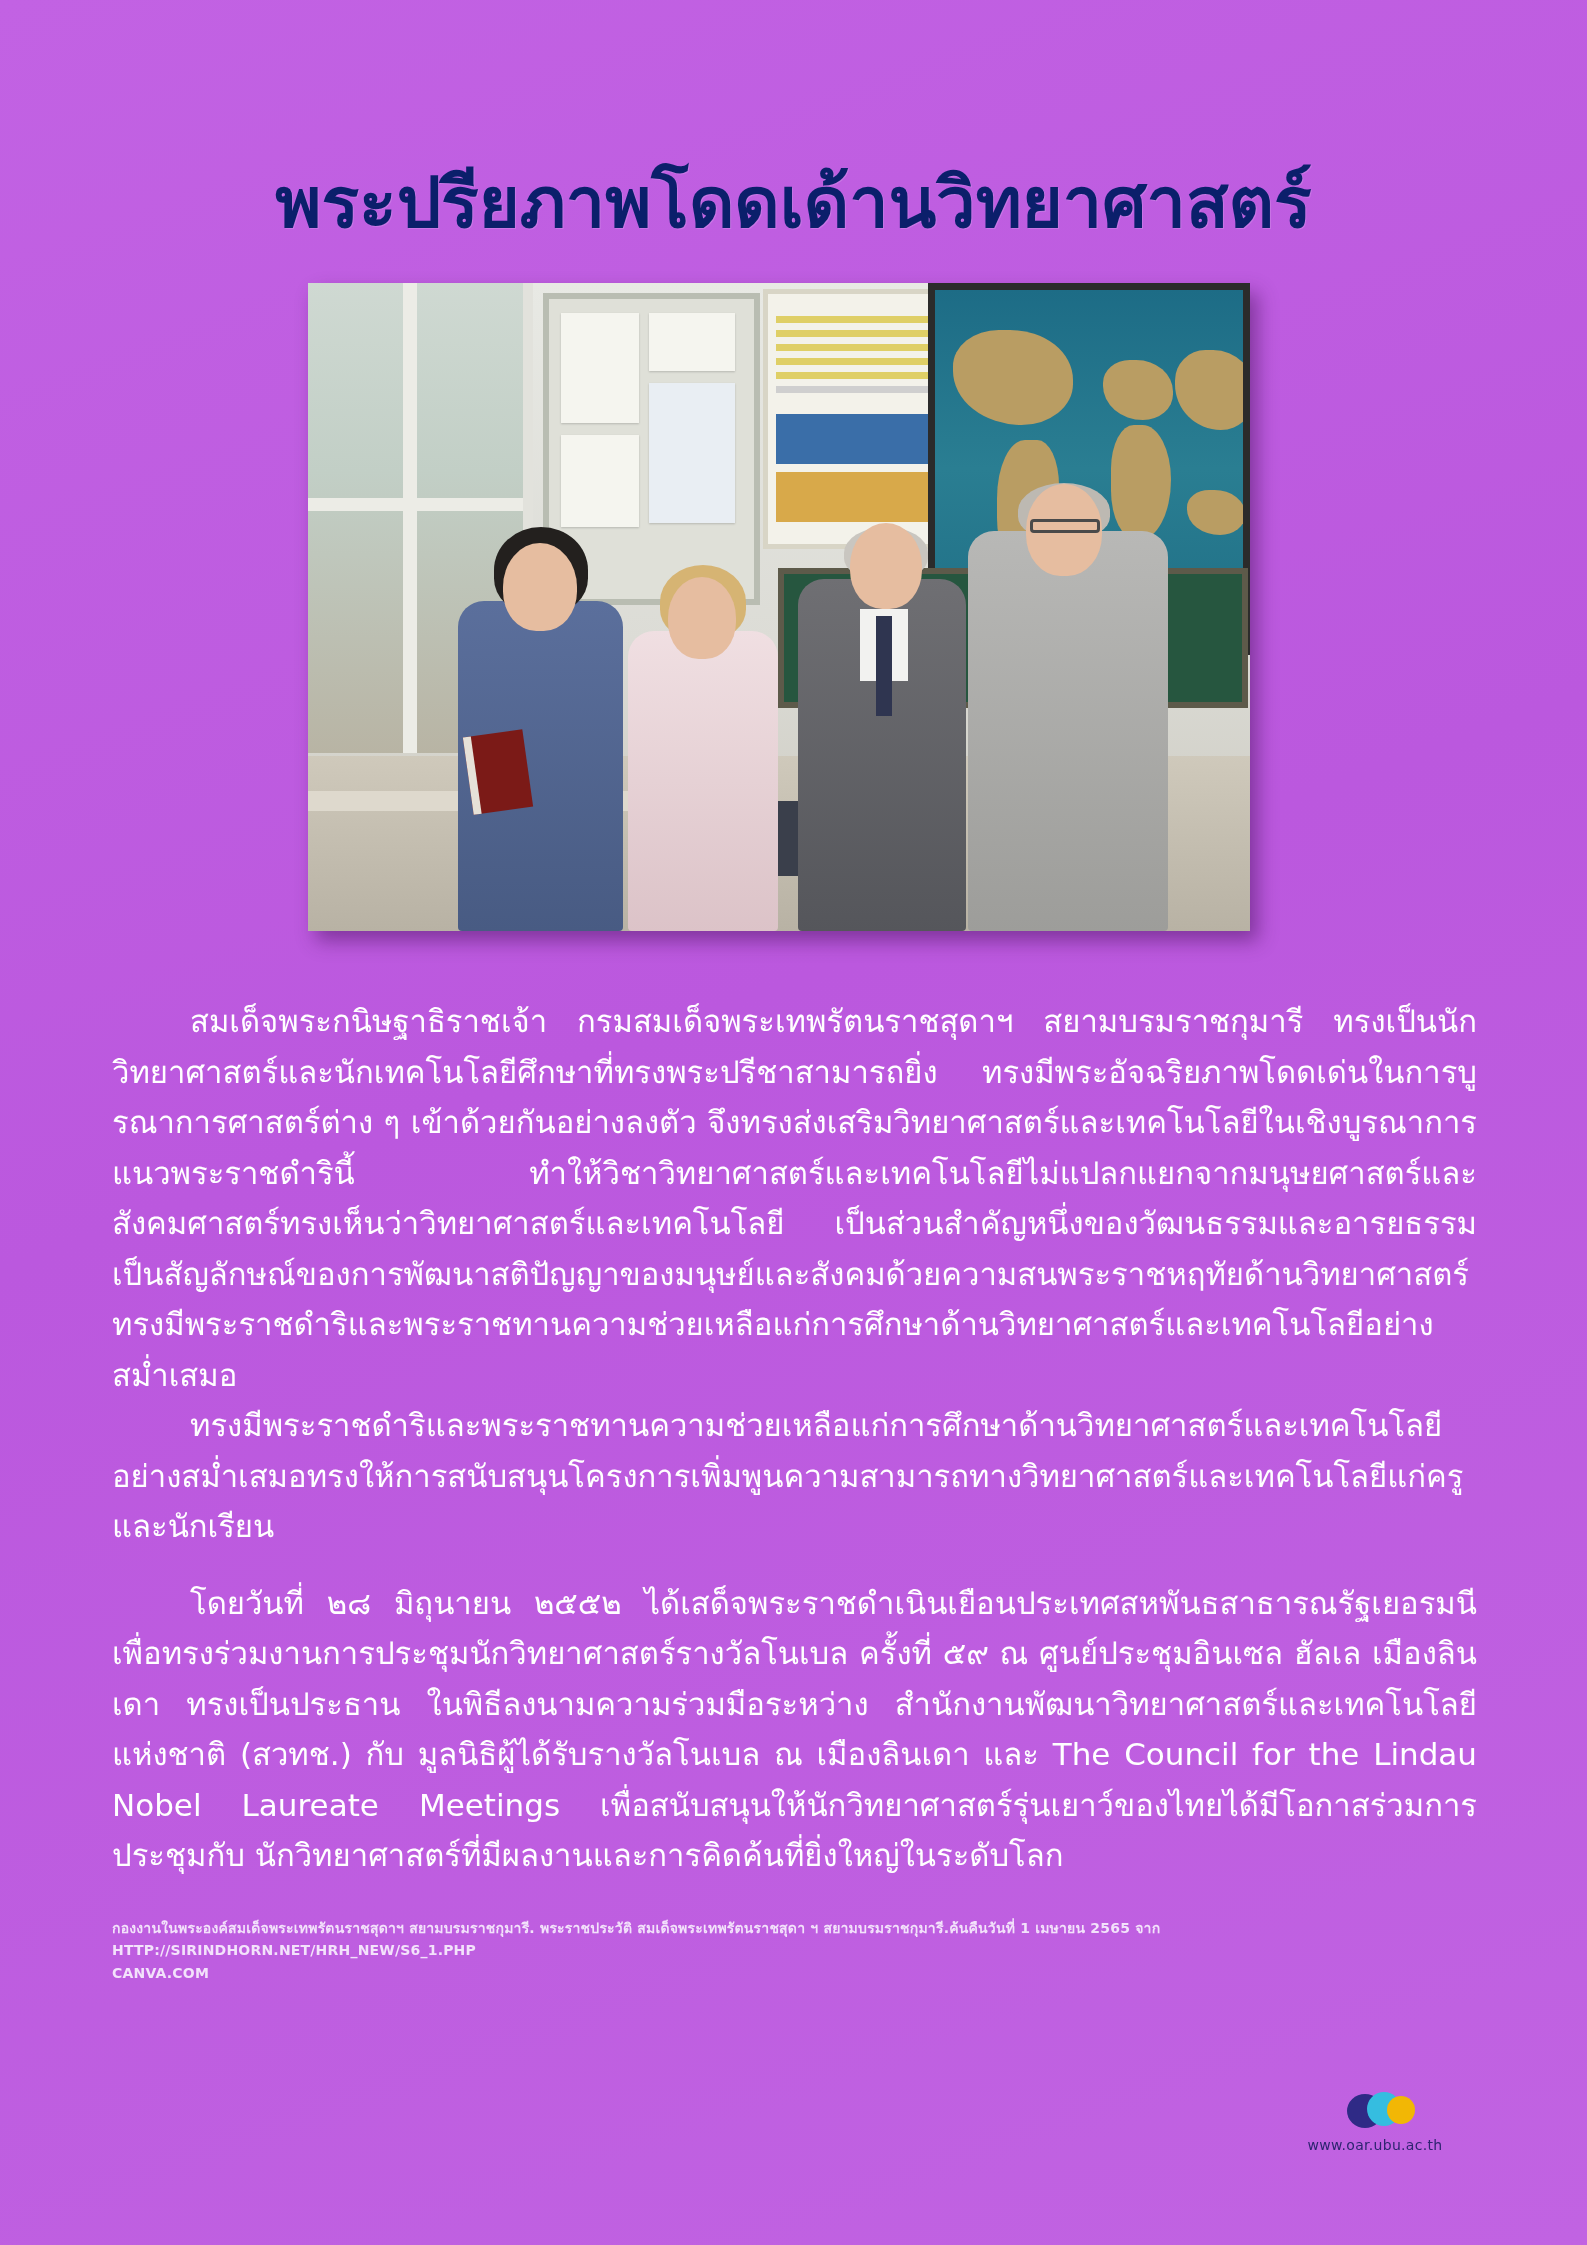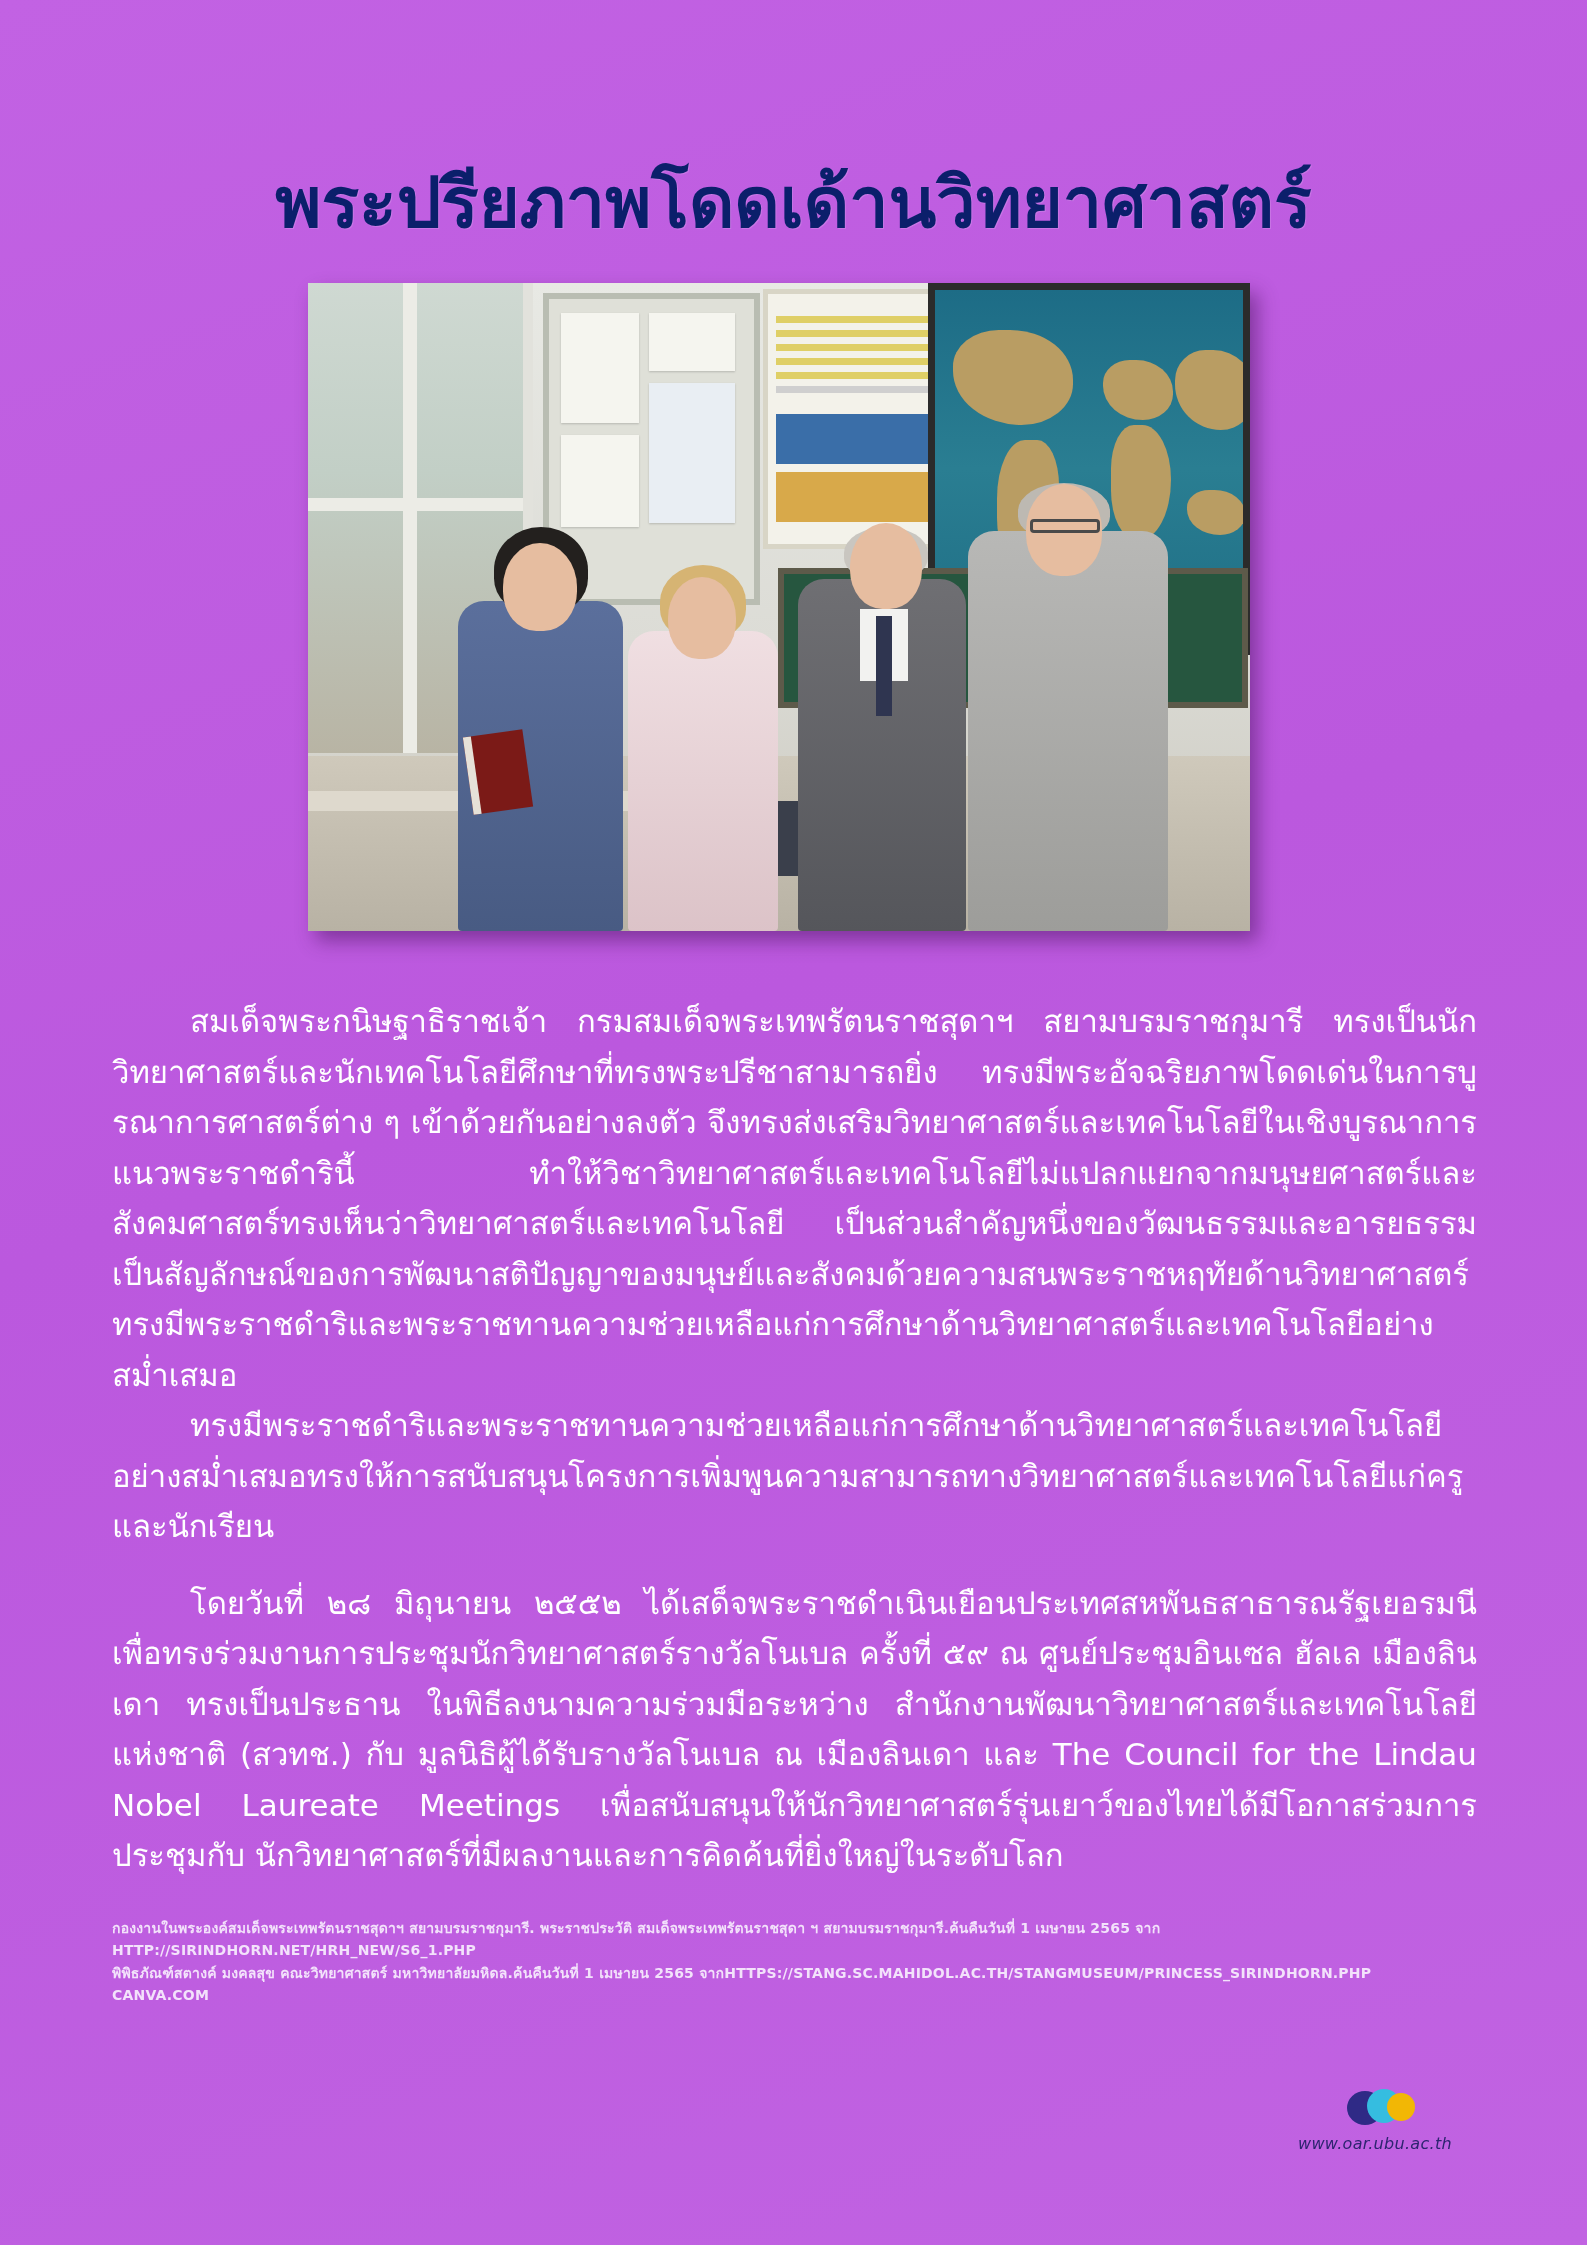--- a/index.html
+++ b/index.html
@@ -245,24 +245,23 @@
   .logo-mark {
     position: relative;
     height: 44px;
   }
   .logo-circ {
     position: absolute;
     border-radius: 50%;
   }
   .logo-url {
     margin-top: 3px;
-    font-size: 16px;
+    font-size: 14px;
     color: #2d2470;
     letter-spacing: 0.3px;
-    font-style: italic;
   }
 </style>
 </head>
 <body>
 
 <div class="page">
 
   <h1 class="title">พระปรียภาพโดดเด้านวิทยาศาสตร์</h1>
 
   <div class="img-area">
@@ -335,21 +334,20 @@
 
   <div class="body-text">
     <p class="indent">สมเด็จพระกนิษฐาธิราชเจ้า  กรมสมเด็จพระเทพรัตนราชสุดาฯ  สยามบรมราชกุมารี  ทรงเป็นนักวิทยาศาสตร์และนักเทคโนโลยีศึกษาที่ทรงพระปรีชาสามารถยิ่ง   ทรงมีพระอัจฉริยภาพโดดเด่นในการบูรณาการศาสตร์ต่าง ๆ เข้าด้วยกันอย่างลงตัว  จึงทรงส่งเสริมวิทยาศาสตร์และเทคโนโลยีในเชิงบูรณาการแนวพระราชดำรินี้   ทำให้วิชาวิทยาศาสตร์และเทคโนโลยีไม่แปลกแยกจากมนุษยศาสตร์และสังคมศาสตร์ทรงเห็นว่าวิทยาศาสตร์และเทคโนโลยี   เป็นส่วนสำคัญหนึ่งของวัฒนธรรมและอารยธรรม   เป็นสัญลักษณ์ของการพัฒนาสติปัญญาของมนุษย์และสังคมด้วยความสนพระราชหฤทัยด้านวิทยาศาสตร์ทรงมีพระราชดำริและพระราชทานความช่วยเหลือแก่การศึกษาด้านวิทยาศาสตร์และเทคโนโลยีอย่างสม่ำเสมอ</p>
     <p class="indent">ทรงมีพระราชดำริและพระราชทานความช่วยเหลือแก่การศึกษาด้านวิทยาศาสตร์และเทคโนโลยีอย่างสม่ำเสมอทรงให้การสนับสนุนโครงการเพิ่มพูนความสามารถทางวิทยาศาสตร์และเทคโนโลยีแก่ครูและนักเรียน</p>
     <div class="para-gap"></div>
     <p class="indent">โดยวันที่ ๒๘ มิถุนายน ๒๕๕๒ ได้เสด็จพระราชดำเนินเยือนประเทศสหพันธสาธารณรัฐเยอรมนี เพื่อทรงร่วมงานการประชุมนักวิทยาศาสตร์รางวัลโนเบล ครั้งที่ ๕๙ ณ ศูนย์ประชุมอินเซล ฮัลเล เมืองลินเดา ทรงเป็นประธาน   ในพิธีลงนามความร่วมมือระหว่าง   สำนักงานพัฒนาวิทยาศาสตร์และเทคโนโลยีแห่งชาติ (สวทช.) กับ มูลนิธิผู้ได้รับรางวัลโนเบล ณ เมืองลินเดา และ The Council for the Lindau Nobel Laureate Meetings เพื่อสนับสนุนให้นักวิทยาศาสตร์รุ่นเยาว์ของไทยได้มีโอกาสร่วมการประชุมกับ  นักวิทยาศาสตร์ที่มีผลงานและการคิดค้นที่ยิ่งใหญ่ในระดับโลก</p>
   </div>
 
   <div class="refs">
     <div class="refs-line">กองงานในพระองค์สมเด็จพระเทพรัตนราชสุดาฯ สยามบรมราชกุมารี. พระราชประวัติ สมเด็จพระเทพรัตนราชสุดา ฯ สยามบรมราชกุมารี.ค้นคืนวันที่ 1 เมษายน 2565 จาก  HTTP://SIRINDHORN.NET/HRH_NEW/S6_1.PHP</div>
-    <div class="refs-line">พิพิธภัณฑ์สตางค์ มงคลสุข คณะวิทยาศาสตร์ มหาวิทยาลัยมหิดล.ค้นคืนวันที่ 1 เมษายน 2565 จากHTTPS://STANG.SC.MAHIDOL.AC.TH/STANGMUSEUM/PRINCESS_SIRINDHORN.PHP</div>
     <div class="refs-line">CANVA.COM</div>
   </div>
 
   <div class="logo">
     <div class="logo-mark">
       <div class="logo-circ" style="left:52px; top:4px; width:36px; height:34px; background:#2f2a86;"></div>
       <div class="logo-circ" style="left:72px; top:2px; width:34px; height:34px; background:#35bde0;"></div>
       <div class="logo-circ" style="left:92px; top:6px; width:28px; height:28px; background:#f2b705;"></div>
     </div>
     <div class="logo-url">www.oar.ubu.ac.th</div>

